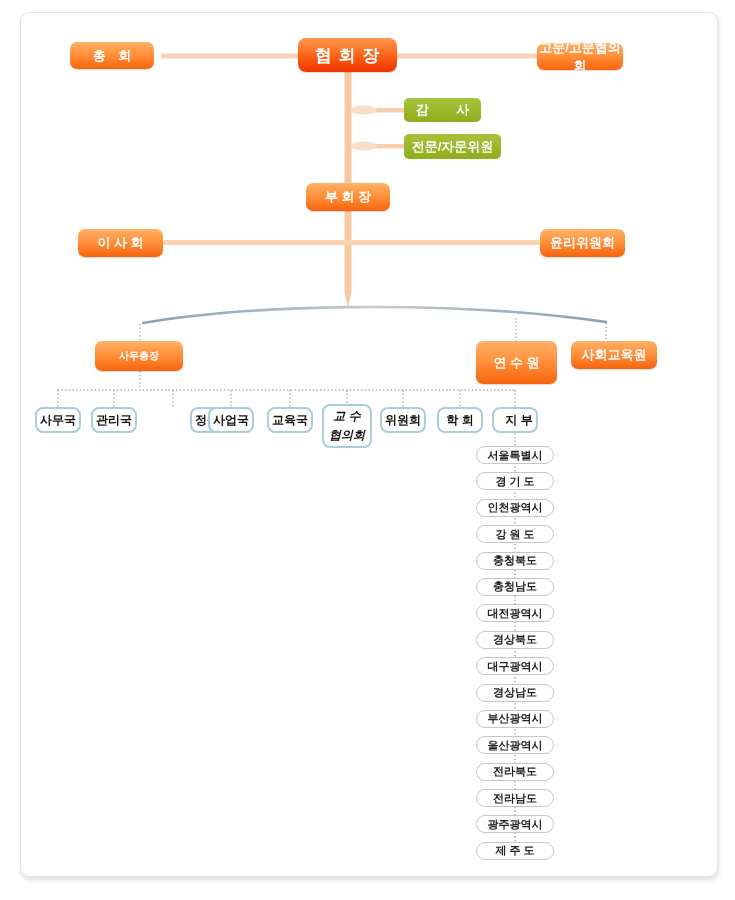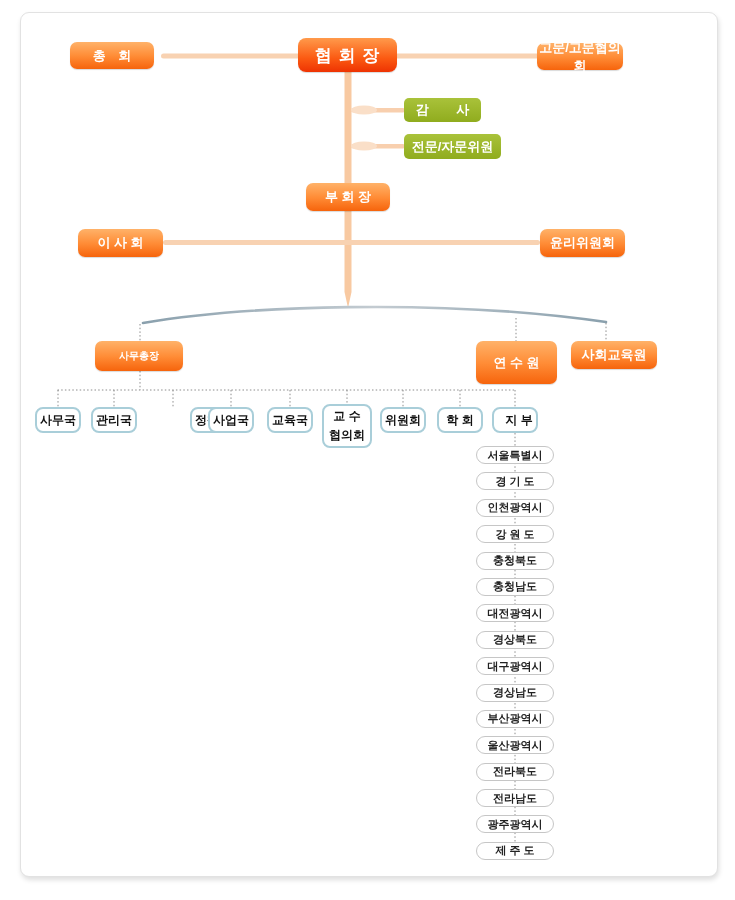--- a/index.html
+++ b/index.html
@@ -18,21 +18,21 @@
           border-radius:8px;font-size:17px;letter-spacing:1px;}
   .ob.sg{font-size:10px;text-align:right;}
   
   .gb{background:linear-gradient(180deg,#a9c23a 0%,#90ac1e 100%);
       border-radius:5px;color:#fff;font-weight:bold;font-size:13px;}
   .gb.audit{word-spacing:24px;}
   .assembly{word-spacing:9px;}
   
   .bb{background:#fff;border:2px solid #a9ced9;border-radius:8px;color:#111;
       font-weight:bold;font-size:12px;width:46px;height:26px;top:407px;}
-  .bb.tall{top:404px;height:44px;width:50px;white-space:pre-line;line-height:1.55;}
+  .bb.tall{top:404px;height:44px;width:50px;white-space:pre-line;line-height:1.55;font-style:italic;}
   
   .branch-col{position:absolute;left:476px;top:446px;z-index:2;display:flex;
               flex-direction:column;gap:8.4px;}
   .rb{width:78px;height:18px;box-sizing:border-box;background:#fff;border:1px solid #c6c6c6;
       border-radius:9px;color:#222;font-weight:bold;font-size:11px;
       display:flex;align-items:center;justify-content:center;}
 </style>
 </head>
 <body>
 

